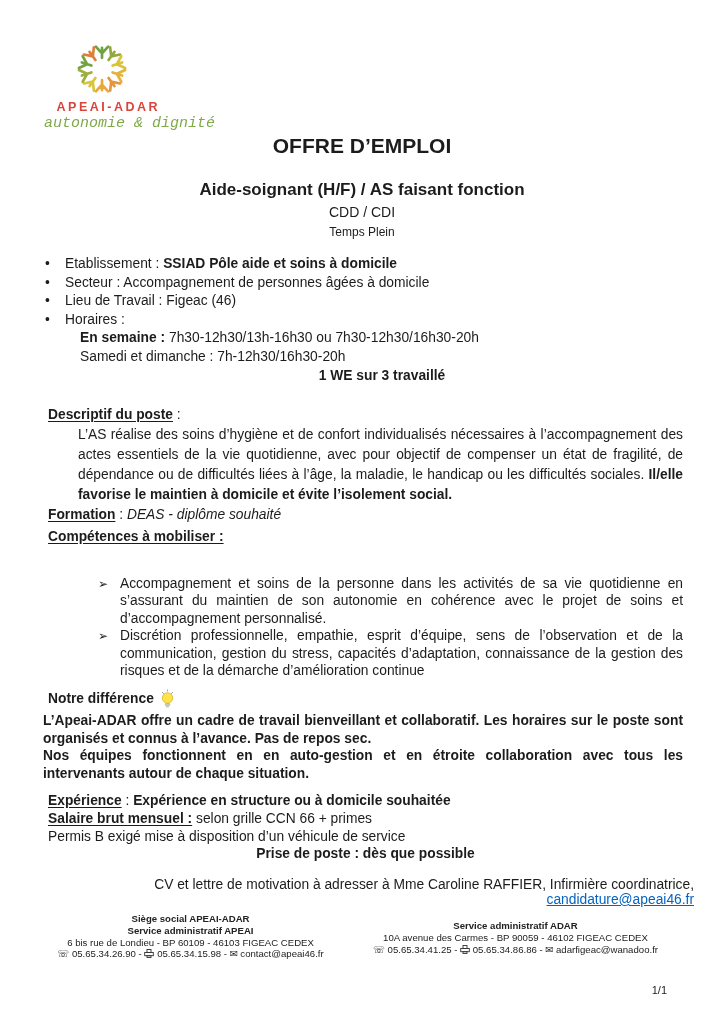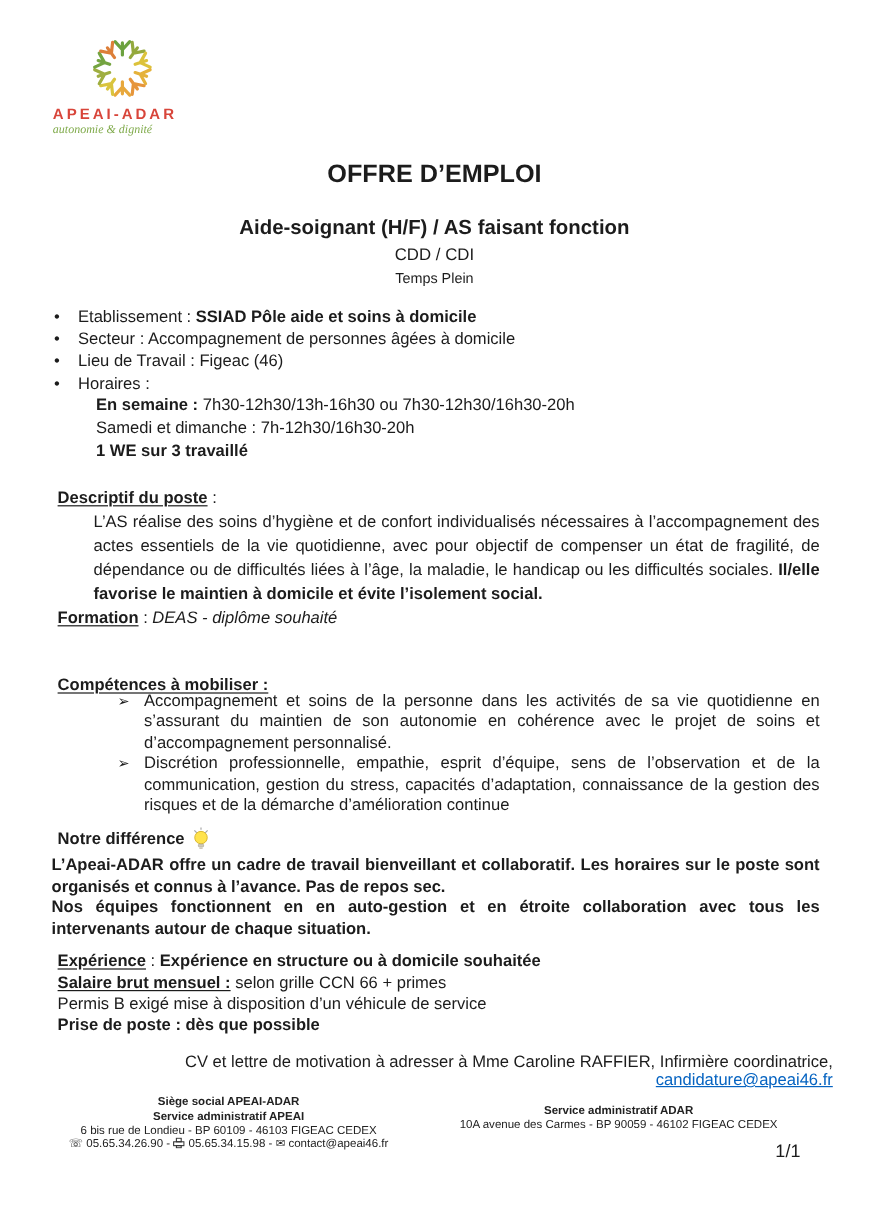--- a/index.html
+++ b/index.html
@@ -7,60 +7,60 @@
   .page {
     position: relative;
     width: 724px; height: 1024px;
     background: #ffffff;
     font-family: "Liberation Sans", sans-serif;
     color: #1c1c1c;
     font-size: 13.8px;
     overflow: hidden;
   }
   
-  .logo { position: absolute; top: 28px; left: 44px; width: 116px; text-align: left; }
+  .logo { position: absolute; top: 40px; left: 44px; width: 116px; text-align: right; }
   .logo svg { display: block; margin: 0 auto; }
   .logo-name { color: #d8453a; font-weight: bold; font-size: 12.5px; letter-spacing: 2.5px; margin-top: 2px; white-space: nowrap; }
-  .logo-tagline { color: #7faa4a; font-family: Liberation Serif, serif; font-style: italic; font-size: 10px; margin-top: 1px; white-space: nowrap; }
+  .logo-tagline { color: #7faa4a; font-family: Liberation Mono, monospace; font-style: italic; font-size: 15px; margin-top: 1px; white-space: nowrap; }
   
   .header { position: absolute; top: 134px; left: 0; width: 100%; text-align: center; }
   .doc-title { font-size: 21px; font-weight: bold; }
   .doc-subtitle { font-size: 17px; font-weight: bold; margin-top: 22px; }
   .doc-contract { font-size: 14px; margin-top: 4px; }
   .doc-schedule { font-size: 12px; margin-top: 5px; }
   
   .details { position: absolute; top: 255px; left: 45px; right: 40px; line-height: 18.6px; }
   .bullet-row { display: flex; }
   .bullet-dot { width: 20px; flex: 0 0 20px; }
   .sub-lines { margin-left: 35px; }
-  .b { font-weight: bold; }
+  .b { font-weight: bold; text-align: center; }
   .u { text-decoration: underline; text-underline-offset: 2px; }
   .i { font-style: italic; }
   
   .descriptif { position: absolute; top: 407px; left: 48px; right: 41px; }
   .descriptif .para { margin: 3px 0 0 30px; text-align: justify; line-height: 20px; }
   .formation { position: absolute; top: 507px; left: 48px; }
-  .competences-h { position: absolute; top: 563px; left: 48px; }
+  .competences-h { position: absolute; top: 529px; left: 48px; }
   .competences { position: absolute; top: 575px; left: 48px; right: 41px; line-height: 17.4px; }
   .arrow-row { display: flex; margin-left: 50px; }
   .arrow-glyph { width: 22px; flex: 0 0 22px; font-size: 12px; padding-top: 1px; }
   .arrow-text { text-align: justify; }
   .difference { position: absolute; top: 689px; left: 43px; right: 41px; line-height: 17.6px; }
   .difference-h { padding-left: 5px; display: flex; align-items: center; gap: 6px; margin-bottom: 3px; }
   .difference p { margin: 0; font-weight: bold; text-align: justify; }
   .conditions { position: absolute; top: 792px; left: 48px; right: 41px; line-height: 17.8px; }
   .application { position: absolute; top: 877px; left: 48px; right: 30px; text-align: right; }
   .link { color: #0563c1; text-decoration: underline; cursor: pointer; }
   
   .footer { position: absolute; top: 913px; left: 28px; width: 650px; display: flex; font-size: 9.6px; line-height: 11.8px; color: #222; }
   .footer-col { flex: 1; text-align: center; }
   .footer-col.right { padding-top: 7px; }
   .icn { font-family: "DejaVu Sans", sans-serif; font-size: 9.5px; }
   .fax-svg { vertical-align: -1px; }
-  .pageno { position: absolute; top: 951px; right: 57px; font-size: 15px; }
+  .pageno { position: absolute; top: 984px; right: 57px; font-size: 11px; }
   .bulb { flex: 0 0 auto; }
 </style>
 </head>
 <body>
 
 <div class="page">
 
   <div class="logo">
     <svg width="58" height="58" viewBox="0 0 52 52">
       <g fill="none" stroke-width="2.4" stroke-linecap="round">
@@ -171,18 +171,28 @@
             <rect x="0.7" y="3.5" width="8.6" height="3.2" fill="none" stroke="#333" stroke-width="0.9"></rect>
             <rect x="3" y="6.7" width="4" height="1.8" fill="none" stroke="#333" stroke-width="0.9"></rect>
           </svg>
         <span>05.65.34.15.98</span><span> - </span><span class="icn">✉</span>
         <span>contact@apeai46.fr</span>
       </div>
     </div>
     <div class="footer-col right">
       <div class="b">Service administratif ADAR</div>
       <div>10A avenue des Carmes - BP 90059 - 46102 FIGEAC CEDEX</div>
+      <div>
+        <span class="icn">☏</span>
+        <span>05.65.34.41.25</span><span> - </span><svg class="fax-svg" width="10" height="9" viewBox="0 0 10 9">
+            <rect x="3" y="0.5" width="4" height="3" fill="none" stroke="#333" stroke-width="0.9"></rect>
+            <rect x="0.7" y="3.5" width="8.6" height="3.2" fill="none" stroke="#333" stroke-width="0.9"></rect>
+            <rect x="3" y="6.7" width="4" height="1.8" fill="none" stroke="#333" stroke-width="0.9"></rect>
+          </svg>
+        <span>05.65.34.86.86</span><span> - </span><span class="icn">✉</span>
+        <span>adarfigeac@wanadoo.fr</span>
+      </div>
     </div>
   </div>
 
   <div class="pageno">1/1</div>
 
 </div>
 
 </body></html>

